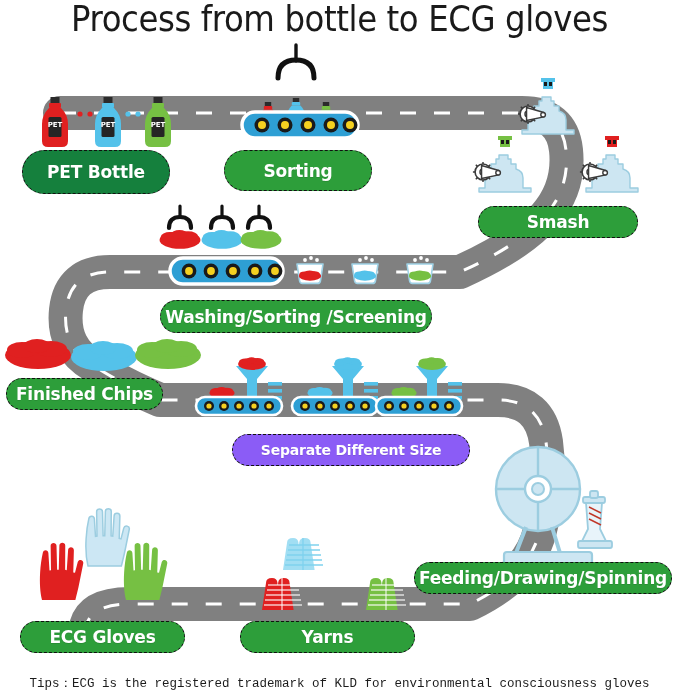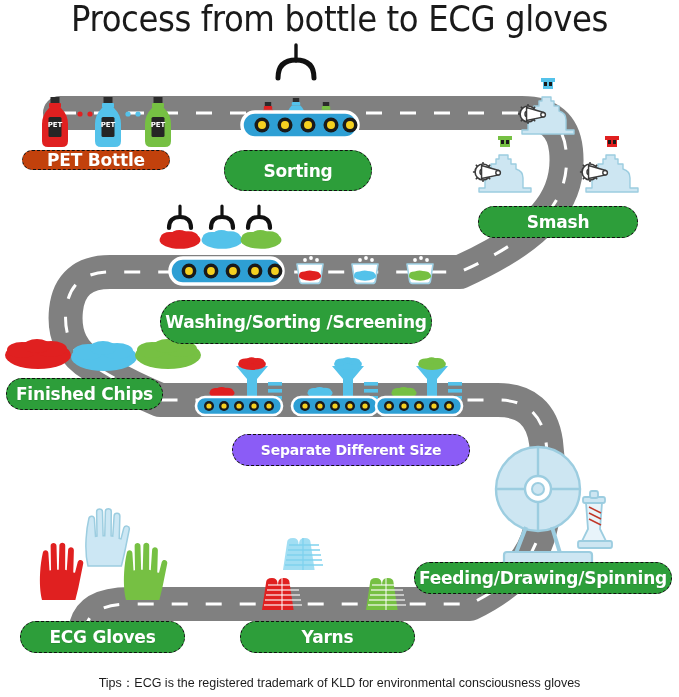--- a/index.html
+++ b/index.html
@@ -11,21 +11,21 @@
     position:absolute;left:0;top:-2px;width:679px;
     text-align:center;
     font-family:"DejaVu Sans Condensed","Liberation Sans",sans-serif;
     font-size:36px;font-weight:400;color:#1a1a1a;
     letter-spacing:-0.4px;white-space:nowrap;
   }
 
   #footer{
     position:absolute;left:0;top:675px;width:679px;text-align:center;
     font-size:12.5px;color:#1c1c1c;white-space:nowrap;
-    font-family:Liberation Sans, sans-serif;
+    font-family:Liberation Mono, monospace;
   }
 
   svg#art{position:absolute;left:0;top:0;width:679px;height:697px;}
 
   .badge{
     position:absolute;
     background:#2d9e3a;
     border:1.6px dashed #111;
     border-radius:22px;
     color:#ffffff;
@@ -419,24 +419,24 @@
             <use href="#glove"></use>
           </g>
       </g>
       <g transform="translate(126,600) scale(1.25)" class="c-green">
         <use href="#glove"></use>
       </g>
     </g>
   </svg>
 
   <div id="badges">
-      <div class="badge" style="left: 22px; top: 150px; width: 148px; height: 20px; font-size: 17px; background: #c2410c; color: rgb(255, 255, 255);">PET Bottle</div>
+      <div class="badge" style="left: 22px; top: 150px; width: 148px; height: 44px; font-size: 17px; background: #15803d; color: rgb(255, 255, 255);">PET Bottle</div>
       <div class="badge" style="left: 224px; top: 150px; width: 148px; height: 41px; font-size: 17px; background: rgb(45, 158, 58); color: rgb(255, 255, 255);">Sorting</div>
       <div class="badge" style="left: 478px; top: 206px; width: 160px; height: 32px; font-size: 17px; background: rgb(45, 158, 58); color: rgb(255, 255, 255);">Smash</div>
-      <div class="badge" style="left: 160px; top: 300px; width: 272px; height: 44px; font-size: 17px; background: rgb(45, 158, 58); color: rgb(255, 255, 255);">Washing/Sorting /Screening</div>
+      <div class="badge" style="left: 160px; top: 300px; width: 272px; height: 33px; font-size: 17px; background: rgb(45, 158, 58); color: rgb(255, 255, 255);">Washing/Sorting /Screening</div>
       <div class="badge" style="left: 6px; top: 378px; width: 157px; height: 32px; font-size: 17px; background: rgb(45, 158, 58); color: rgb(255, 255, 255);">Finished Chips</div>
       <div class="badge" style="left: 232px; top: 434px; width: 238px; height: 32px; font-size: 14px; background: #8b5cf6; color: rgb(255, 255, 255);">Separate Different Size</div>
       <div class="badge" style="left: 414px; top: 562px; width: 258px; height: 32px; font-size: 17px; background: rgb(45, 158, 58); color: rgb(255, 255, 255);">Feeding/Drawing/Spinning</div>
       <div class="badge" style="left: 20px; top: 621px; width: 165px; height: 32px; font-size: 17px; background: rgb(45, 158, 58); color: rgb(255, 255, 255);">ECG Gloves</div>
       <div class="badge" style="left: 240px; top: 621px; width: 175px; height: 32px; font-size: 17px; background: rgb(45, 158, 58); color: rgb(255, 255, 255); text-align: right;">Yarns</div>
     </div>
 
   <div id="footer">Tips：ECG  is the registered trademark of KLD for environmental consciousness gloves</div>
 </div>
 

